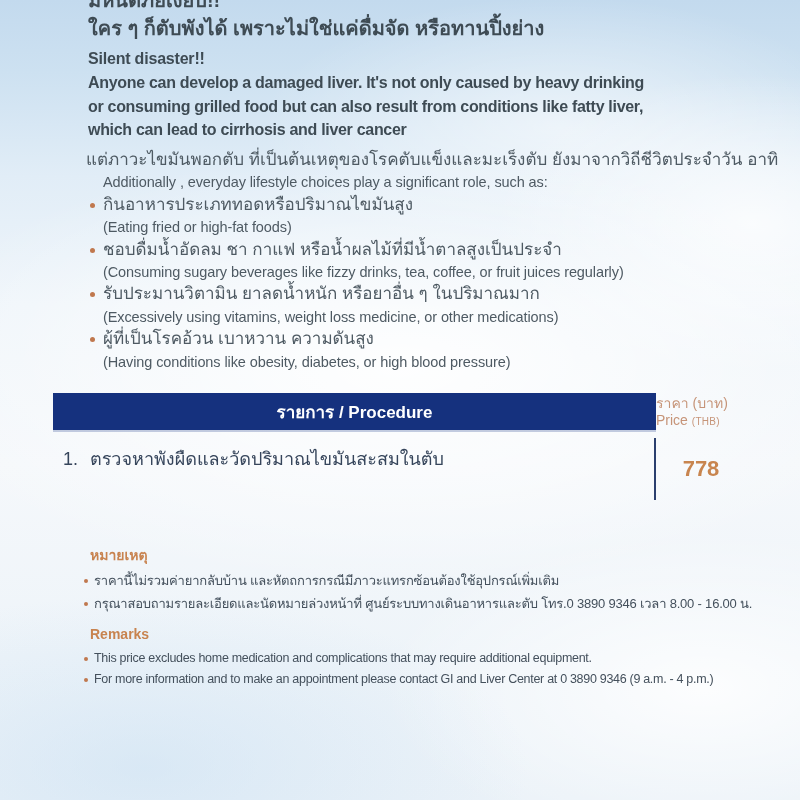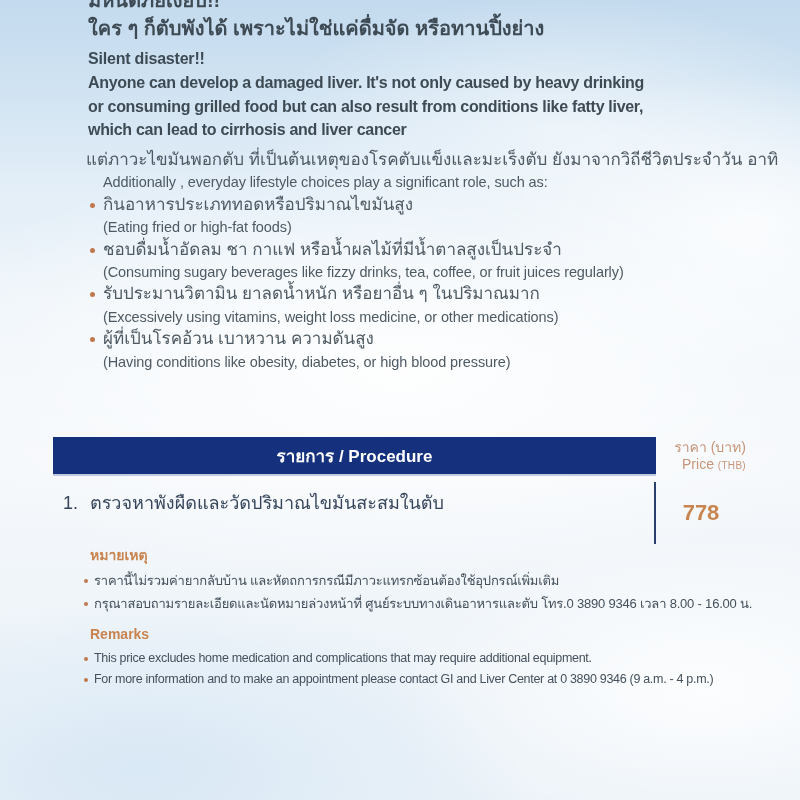--- a/index.html
+++ b/index.html
@@ -27,28 +27,28 @@
   
   .causes { position:absolute; left:86px; top:149px; right:36px; color:#4e5a63; }
   .lead-th { font-size:17px; line-height:22.4px; white-space:nowrap; }
   .lead-en { font-size:14.5px; line-height:22.4px; letter-spacing:-0.1px;margin-left:17px; }
   .cause-th { position:relative; font-size:17px; line-height:22.4px; padding-left:17px; white-space:nowrap; }
   .cause-en { font-size:14.5px; line-height:22.4px; padding-left:17px; letter-spacing:-0.1px; white-space:nowrap; }
   .dot { position:absolute; left:4px; top:9px; width:5px; height:5px; border-radius:50%; background:#c0784e; }
 
   
   .price-table { position:absolute; left:53px; top:393px; width:693px; }
-  .pt-header { display:flex; align-items:stretch;margin-top:44px; }
+  .pt-header { display:flex; align-items:stretch; }
   .pt-bar {
     width:603px; height:37px; background:#15317e; color:#ffffff;
     display:flex; align-items:center; justify-content:center;
     font-size:17px; font-weight:700;
     box-shadow:0 2px 0 rgba(148,163,199,0.55);
   }
-  .pt-price-head { width:90px; text-align:right; color:#c69478; font-size:14px; line-height:17px; padding-top:2px; }
+  .pt-price-head { width:90px; text-align:left; color:#c69478; font-size:14px; line-height:17px; padding-top:2px; }
   .pt-price-head .unit { font-size:10px; letter-spacing:0.3px; }
   .pt-row { display:flex; margin-top:8px; }
   .pt-row-main { width:601px; padding:6px 0 10px 10px; min-height:62px; }
   .pt-divider { width:2px; background:#2b3f6e; }
   .row-th { font-size:18px; color:#36455b; white-space:nowrap; }
   .row-num { display:inline-block; width:27px; }
   .row-en { font-size:16px; color:#36455b; margin-top:8px; padding-left:27px; letter-spacing:-0.2px; }
   .pt-row-price { width:90px; display:flex; align-items:center; justify-content:center;
     color:#c8854f; font-size:22px; font-weight:700; }
 

